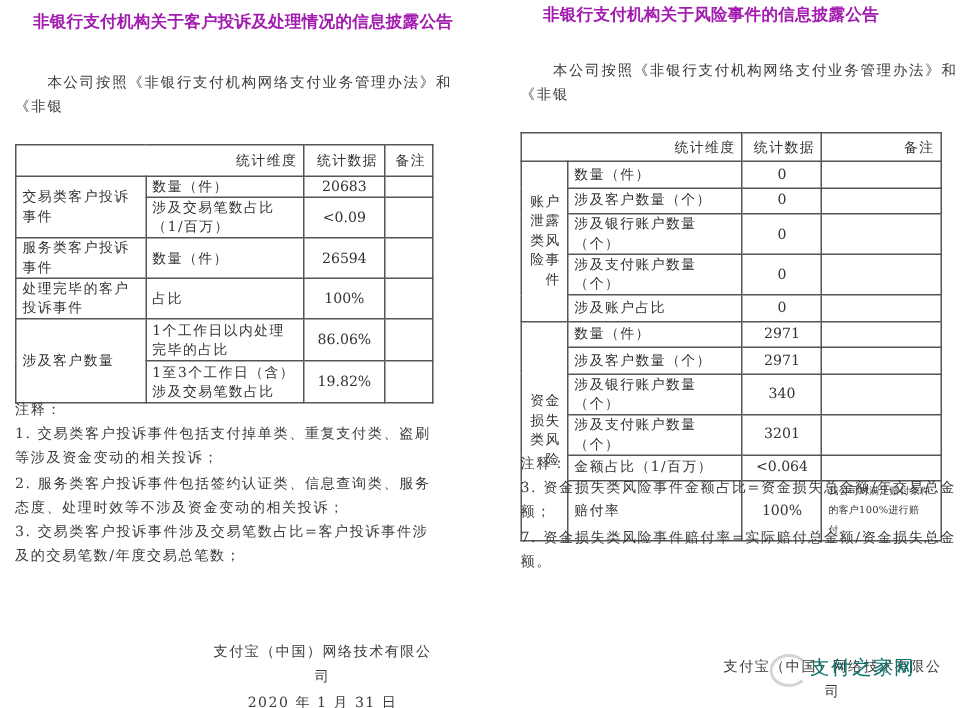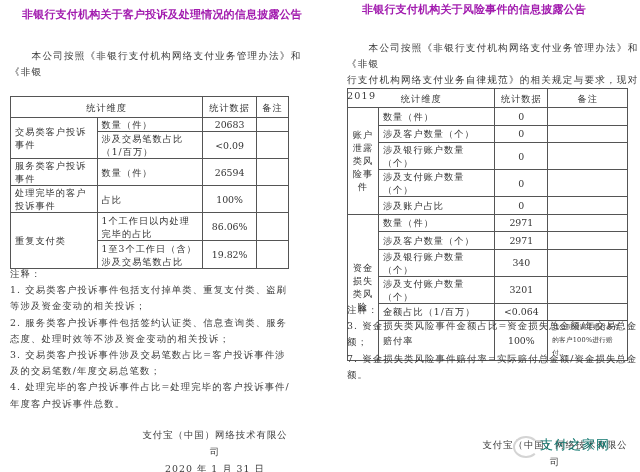--- a/index.html
+++ b/index.html
@@ -10,21 +10,21 @@
   .page { position:absolute; top:0; }
   .page.left { left:0; width:320px; }
   .page.right { left:320px; width:320px; }
   .title {
     position:absolute; font-family:"DejaVu Sans", "Liberation Sans", sans-serif;
     font-size:11px; font-weight:bold; color:#a21caf; white-space:nowrap; letter-spacing:0.2px;
   }
   .intro { position:absolute; font-size:9.6px; line-height:16px; color:#3a3a3a; letter-spacing:1.2px; }
   table.t { position:absolute; border-collapse:collapse; font-size:9.2px; color:#333; letter-spacing:1px; }
   table.t td { border:1px solid #555; padding:0 4px; vertical-align:middle; line-height:13px; }
-  table.t td.c { text-align:center; }
+  table.t td.c { text-align:right; }
   table.t td.num { text-align:center; font-size:9.4px; letter-spacing:0; }
   .notes { position:absolute; font-size:9.4px; line-height:16.2px; color:#3a3a3a; letter-spacing:1.1px; }
   .sign { position:absolute; font-size:9.4px; color:#3a3a3a; text-align:center; line-height:17px; letter-spacing:1px; }
   .vert { line-height:17px; }
   .small { font-size:6.6px; line-height:10px; letter-spacing:0.2px; }
   .watermark {
     position:absolute; left:540px; top:436px; font-family:"DejaVu Sans", sans-serif;
     font-size:13px; color:#0f766e; letter-spacing:1px; white-space:nowrap;
   }
   .wm-icon { position:absolute; left:513px; top:436px; width:22px; height:18px;
@@ -70,53 +70,51 @@
       <td class="num">26594</td>
       <td></td>
     </tr>
     <tr style="height:27px">
       <td>处理完毕的客户投诉事件</td>
       <td>占比</td>
       <td class="num">100%</td>
       <td></td>
     </tr>
     <tr style="height:28px">
-      <td rowspan="2">重复支付类</td>
+      <td rowspan="2">涉及客户数量</td>
       <td>1个工作日以内处理完毕的占比</td>
       <td class="num">86.06%</td>
       <td></td>
     </tr>
     <tr style="height:28px">
       <td>1至3个工作日（含）涉及交易笔数占比</td>
       <td class="num">19.82%</td>
       <td></td>
     </tr>
   </tbody>
     </table>
 
   <div class="notes" style="left:10px; top:266px; width:282px;">
     <div>注释：</div>
     <div>1. 交易类客户投诉事件包括支付掉单类、重复支付类、盗刷等涉及资金变动的相关投诉；</div>
     <div>2. 服务类客户投诉事件包括签约认证类、信息查询类、服务态度、处理时效等不涉及资金变动的相关投诉；</div>
     <div>3. 交易类客户投诉事件涉及交易笔数占比=客户投诉事件涉及的交易笔数/年度交易总笔数；</div>
-    <div>4. 处理完毕的客户投诉事件占比=处理完毕的客户投诉事件/年度客户投诉事件总数。</div>
   </div>
 
   <div class="sign" style="left:140px; top:426px; width:150px;">
     <div>支付宝（中国）网络技术有限公司</div>
     <div>2020 年 1 月 31 日</div>
   </div>
 </div>
 
 <div class="page right">
   <div class="title" style="left:42px; top:2px;">非银行支付机构关于风险事件的信息披露公告</div>
 
   <div class="intro" style="left:27px; top:40px; width:292px;">
     <div>　　本公司按照《非银行支付机构网络支付业务管理办法》和《非银</div>
-    <div>行支付机构网络支付业务自律规范》的相关规定与要求，现对 2019</div>
   </div>
 
   <table class="t" style="left:27px; top:88px; width:281px;">
     <colgroup>
         <col style="width:31px">
         <col style="width:117px">
         <col style="width:53px">
         <col style="width:80px">
       </colgroup>
     <tbody>

